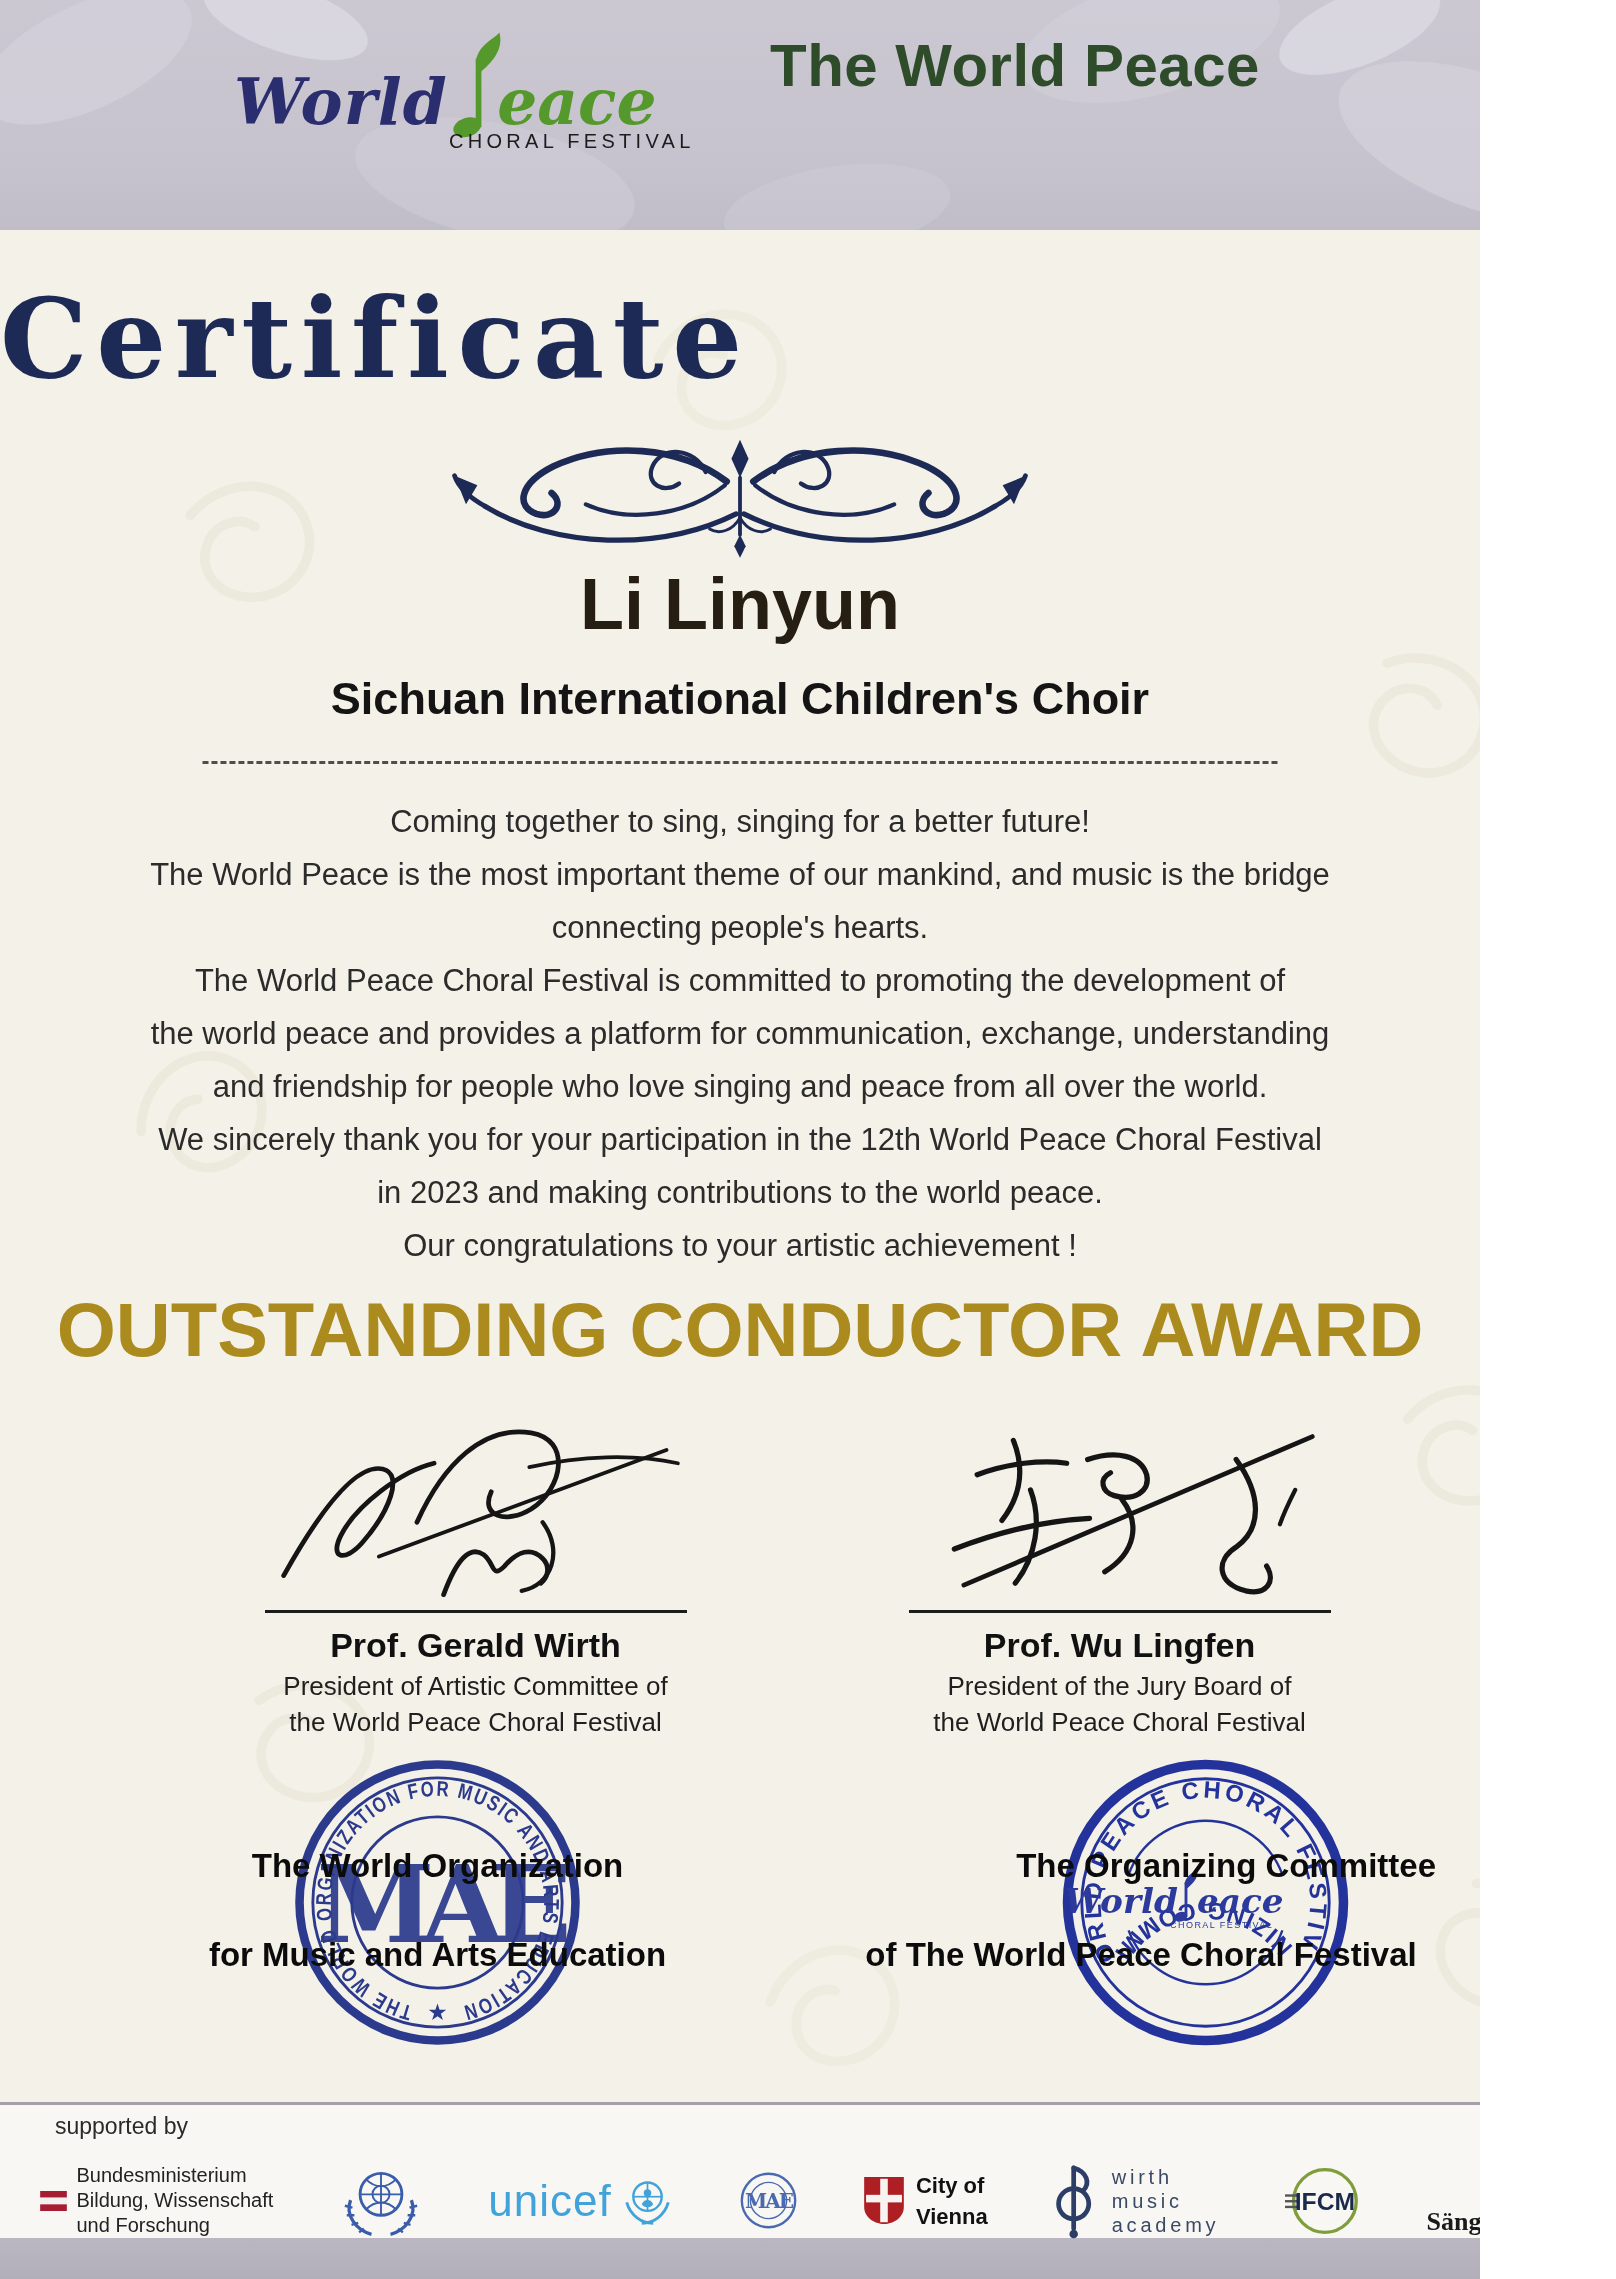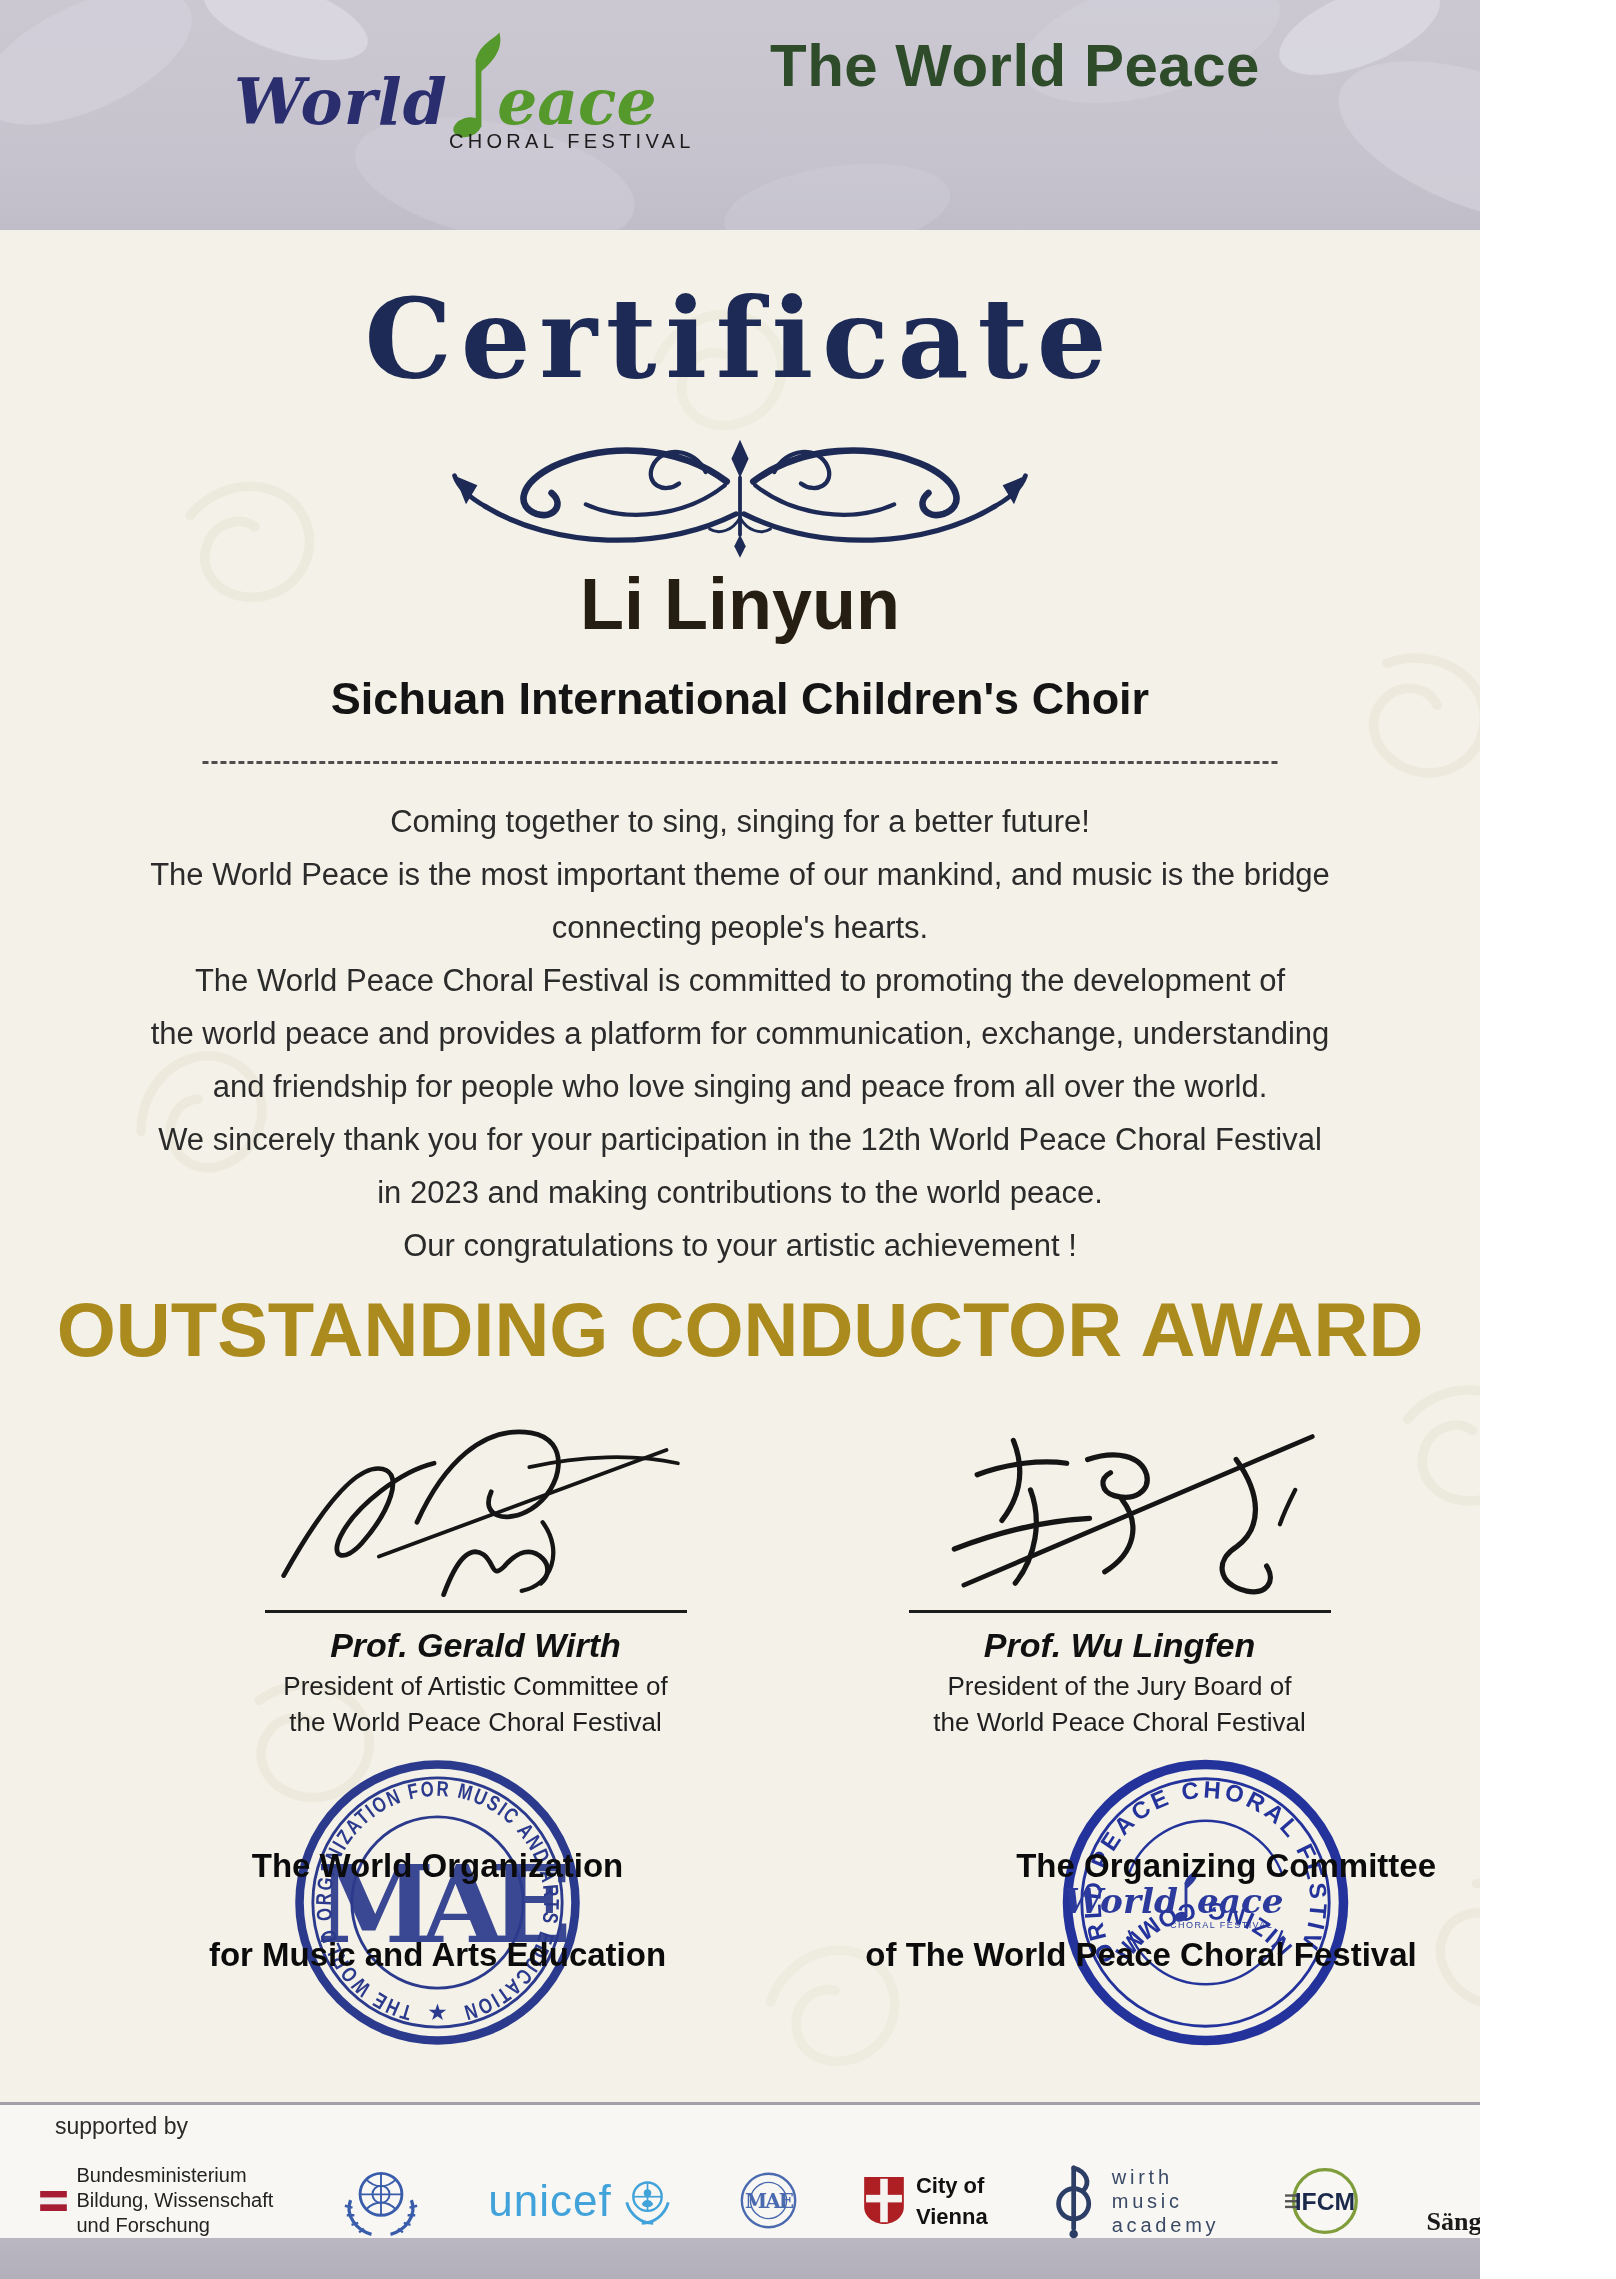--- a/index.html
+++ b/index.html
@@ -22,41 +22,41 @@
   .logo-world{font-family:"DejaVu Serif",serif;font-style:italic;font-weight:700;
     font-size:63px;color:#2a2e6e;letter-spacing:1px;}
   .logo-note{margin:0 -5.7px 0 3.8px;}
   .logo-peace{font-family:"DejaVu Serif",serif;font-style:italic;font-weight:700;
     font-size:63px;color:#55982c;margin-left:-3.8px;}
   .logo-sub{font-size:20px;letter-spacing:4.3px;color:#1c1c1c;margin:-9.5px 0 0 215px;}
   .header-title{position:absolute;left:770px;top:28.5px;z-index:2;
     font-size:60px;line-height:74px;font-weight:800;color:#2e4c2a;letter-spacing:0.5px;}
 
   
-  .cert-title{position:absolute;left:0;width:100%;top:274px;text-align:center;
+  .cert-title{position:absolute;left:0;width:100%;top:274px;
     font-family:"DejaVu Serif",serif;font-weight:700;font-size:110px;color:#1d2a55;
     letter-spacing:8.6px;z-index:1;}
   .flourish{position:absolute;left:50%;transform:translateX(-50%);top:430px;z-index:1;}
   .recipient{position:absolute;left:0;width:100%;top:563px;text-align:center;
     font-size:72px;font-weight:800;color:#261e13;z-index:1;}
   .choir{position:absolute;left:0;width:100%;top:673px;text-align:center;
     font-size:45px;font-weight:800;color:#141414;z-index:1;}
   .dashline{position:absolute;left:50%;transform:translateX(-50%);top:761px;width:1075px;
     border-top:3.8px dashed #4e4e4e;z-index:1;}
   .body-text{position:absolute;left:50%;transform:translateX(-50%);top:795px;width:1484px;
     text-align:center;font-size:31px;line-height:53px;color:#2b2b2b;z-index:1;}
   .award{position:absolute;left:0;width:100%;top:1286px;text-align:center;
     font-size:76px;font-weight:800;color:#ab8a1e;letter-spacing:0px;z-index:1;}
 
   
   .sig-block{position:absolute;top:1406px;width:447px;text-align:center;z-index:1;}
   .sig-left{left:252px;} .sig-right{left:896px;}
   .sig-art{height:202px;display:flex;align-items:flex-end;justify-content:center;}
   .sig-line{width:422px;height:2.9px;background:#1c1c1c;margin:1.9px auto 0 auto;}
-  .sig-name{margin-top:13.3px;font-size:34px;font-weight:800;color:#111;font-style:italic;}
+  .sig-name{margin-top:13.3px;font-size:34px;font-weight:800;color:#111;}
   .sig-title{margin-top:3px;font-size:26px;line-height:36px;color:#1f1f1f;}
 
   
   .seal{position:absolute;top:1755px;z-index:1;}
   .seal-left{left:290px;} .seal-right{left:1058px;}
   .seal-overlay{position:absolute;text-align:center;z-index:2;color:#0b0b0b;
     font-size:33px;font-weight:700;}
   .ovl-l1{left:114px;width:647px;top:1847px;}
   .ovl-l2{left:114px;width:647px;top:1936px;}
   .ovl-r1{left:846px;width:590px;top:1847px;text-align:right;}

